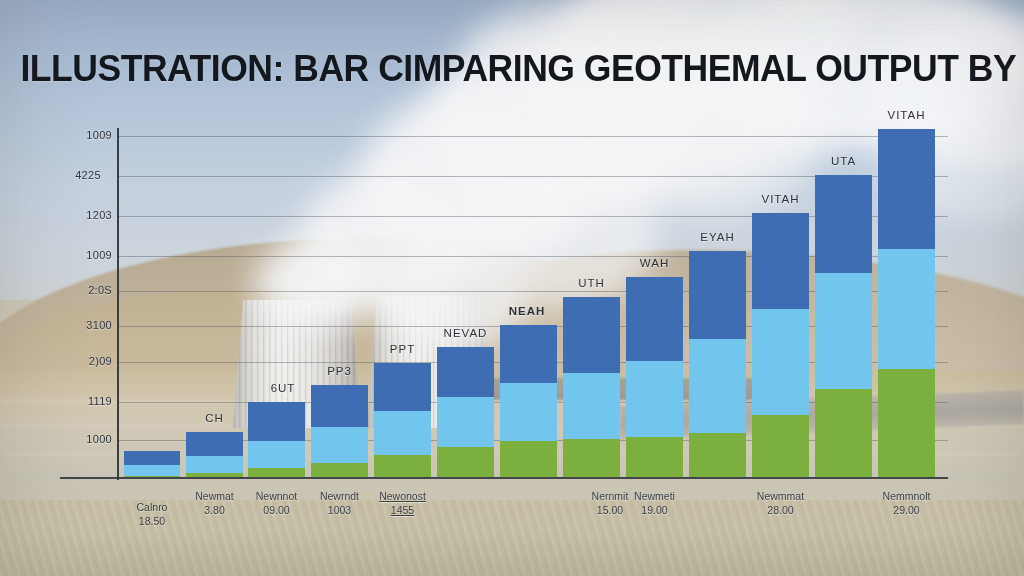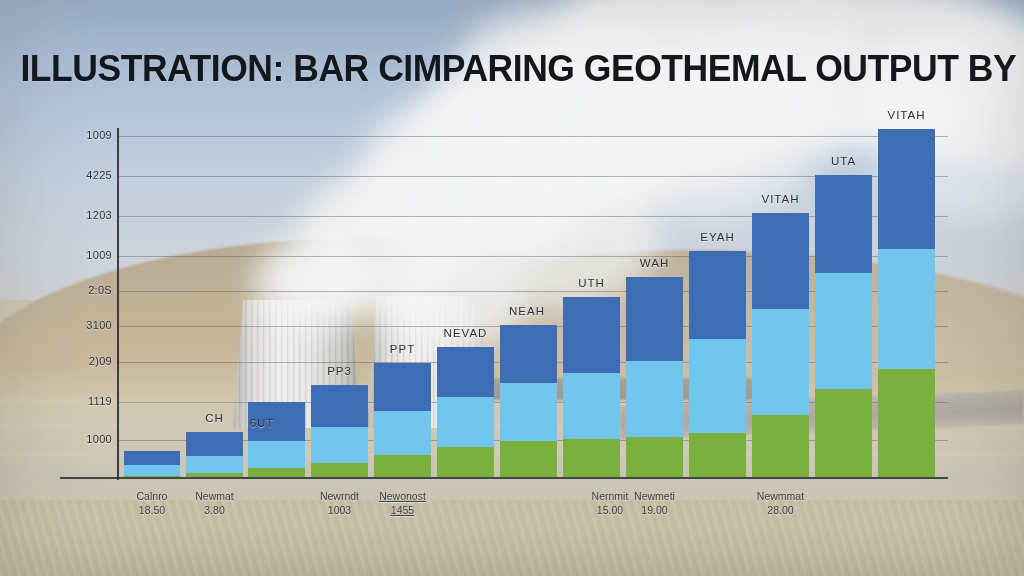--- a/index.html
+++ b/index.html
@@ -198,21 +198,21 @@
       <div class="gridline" style="top: 362px; left: 118px; width: 830px;"></div>
       <div class="gridline" style="top: 402px; left: 118px; width: 830px;"></div>
       <div class="gridline" style="top: 440px; left: 118px; width: 830px;"></div>
     </div>
 
   <div class="axis-y"></div>
   <div class="axis-x"></div>
 
   <div class="ylabels" id="ylabels">
       <div class="ytick" style="top: 129px;">1009</div>
-      <div class="ytick" style="top: 169px;">4225</div>
+      <div class="ytick" style="top: 169px; text-align: center;">4225</div>
       <div class="ytick" style="top: 209px;">1203</div>
       <div class="ytick" style="top: 249px;">1009</div>
       <div class="ytick" style="top: 284px;">2:0S</div>
       <div class="ytick" style="top: 319px;">3100</div>
       <div class="ytick" style="top: 355px;">2)09</div>
       <div class="ytick" style="top: 395px;">1119</div>
       <div class="ytick" style="top: 433px;">1000</div>
     </div>
 
   <div class="bars" id="bars">
@@ -225,21 +225,21 @@
         <span class="seg top" style="height: 24px;"></span>
         <span class="seg mid" style="height: 17px;"></span>
         <span class="seg bot" style="height: 4px;"></span>
       </div>
       <div class="barlabel" style="left: 154.5px; top: 412px;">CH</div>
       <div class="bar" style="left: 248px; width: 57px;">
         <span class="seg top" style="height: 39px;"></span>
         <span class="seg mid" style="height: 27px;"></span>
         <span class="seg bot" style="height: 9px;"></span>
       </div>
-      <div class="barlabel" style="left: 202px; top: 382px; margin-top: 35px;">6UT</div>
+      <div class="barlabel" style="left: 223px; top: 382px;">6UT</div>
       <div class="bar" style="left: 311px; width: 57px;">
         <span class="seg top" style="height: 42px;"></span>
         <span class="seg mid" style="height: 36px;"></span>
         <span class="seg bot" style="height: 14px;"></span>
       </div>
       <div class="barlabel" style="left: 279.5px; top: 365px;">PP3</div>
       <div class="bar" style="left: 374px; width: 57px;">
         <span class="seg top" style="height: 48px;"></span>
         <span class="seg mid" style="height: 44px;"></span>
         <span class="seg bot" style="height: 22px;"></span>
@@ -249,21 +249,21 @@
         <span class="seg top" style="height: 50px;"></span>
         <span class="seg mid" style="height: 50px;"></span>
         <span class="seg bot" style="height: 30px;"></span>
       </div>
       <div class="barlabel" style="left: 405.5px; top: 327px;">NEVAD</div>
       <div class="bar" style="left: 500px; width: 57px;">
         <span class="seg top" style="height: 58px;"></span>
         <span class="seg mid" style="height: 58px;"></span>
         <span class="seg bot" style="height: 36px;"></span>
       </div>
-      <div class="barlabel" style="left: 467px; top: 305px;">NEAH</div>
+      <div class="barlabel" style="left: 467px; top: 305px; font-weight: bold;">NEAH</div>
       <div class="bar" style="left: 563px; width: 57px;">
         <span class="seg top" style="height: 76px;"></span>
         <span class="seg mid" style="height: 66px;"></span>
         <span class="seg bot" style="height: 38px;"></span>
       </div>
       <div class="barlabel" style="left: 531.5px; top: 277px;">UTH</div>
       <div class="bar" style="left: 626px; width: 57px;">
         <span class="seg top" style="height: 84px;"></span>
         <span class="seg mid" style="height: 76px;"></span>
         <span class="seg bot" style="height: 40px;"></span>
@@ -289,44 +289,52 @@
       <div class="barlabel" style="left: 783.5px; top: 155px;">UTA</div>
       <div class="bar" style="left: 878px; width: 57px;">
         <span class="seg top" style="height: 120px;"></span>
         <span class="seg mid" style="height: 120px;"></span>
         <span class="seg bot" style="height: 108px;"></span>
       </div>
       <div class="barlabel" style="left: 846.5px; top: 109px;">VITAH</div>
     </div>
 
   <div class="xlabels" id="xlabels">
-      <div class="xlab" style="left: 92px;">
+      <div class="xlab" style="left: 92px; margin-top: 11px;">
         <span class="v">Calnro</span>
         <span class="v">18.50</span>
       </div>
       <div class="xlab" style="left: 154.5px;">
         <span class="v">Newmat</span>
         <span class="v">3.80</span>
       </div>
+      <div class="xlab" style="left: 216.5px;">
+        <span class="v">Newnnot</span>
+        <span class="v">09.00</span>
+      </div>
       <div class="xlab" style="left: 279.5px;">
         <span class="v">Newrndt</span>
         <span class="v">1003</span>
       </div>
       <div class="xlab" style="left: 342.5px; text-decoration: underline;">
         <span class="v">Newonost</span>
         <span class="v">1455</span>
       </div>
       <div class="xlab" style="left: 550px;">
         <span class="v">Nernmit</span>
         <span class="v">15.00</span>
       </div>
       <div class="xlab" style="left: 594.5px;">
         <span class="v">Newmeti</span>
         <span class="v">19.00</span>
       </div>
       <div class="xlab" style="left: 720.5px;">
         <span class="v">Newmmat</span>
         <span class="v">28.00</span>
       </div>
+      <div class="xlab" style="left: 846.5px;">
+        <span class="v">Nemmnolt</span>
+        <span class="v">29.00</span>
+      </div>
     </div>
 
   <div class="vignette"></div>
 </div>
 
 </body></html>

